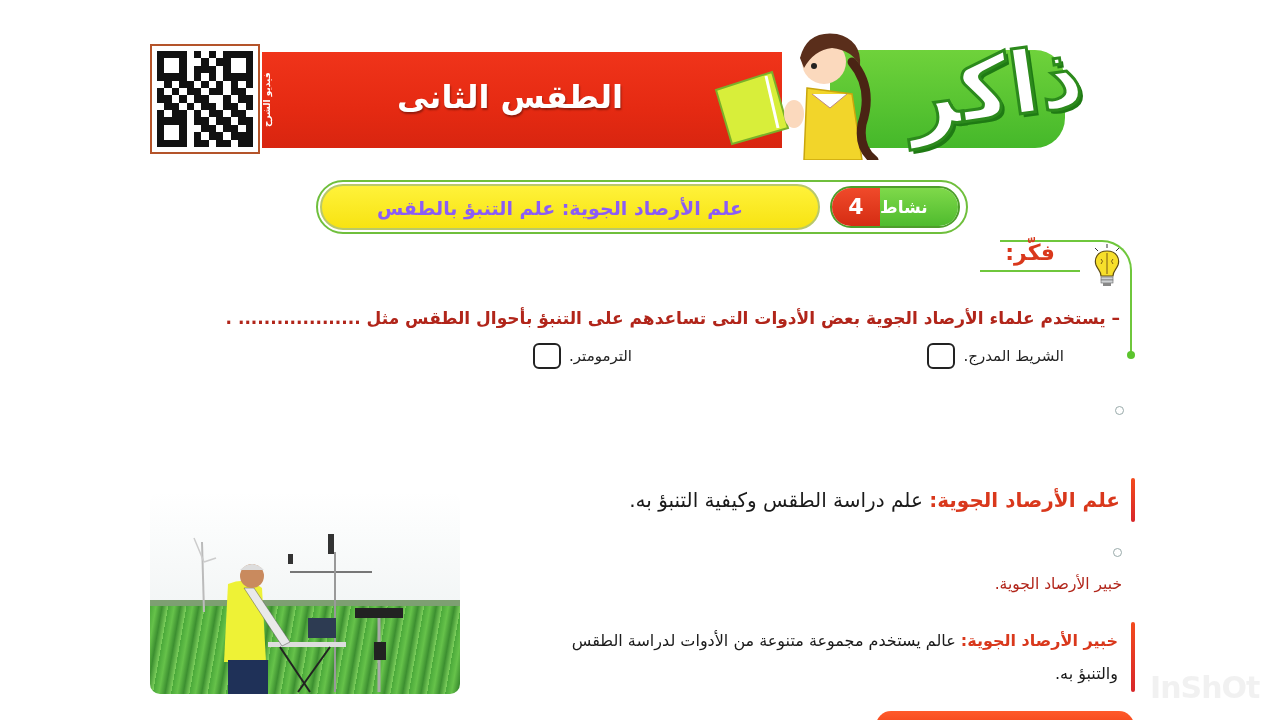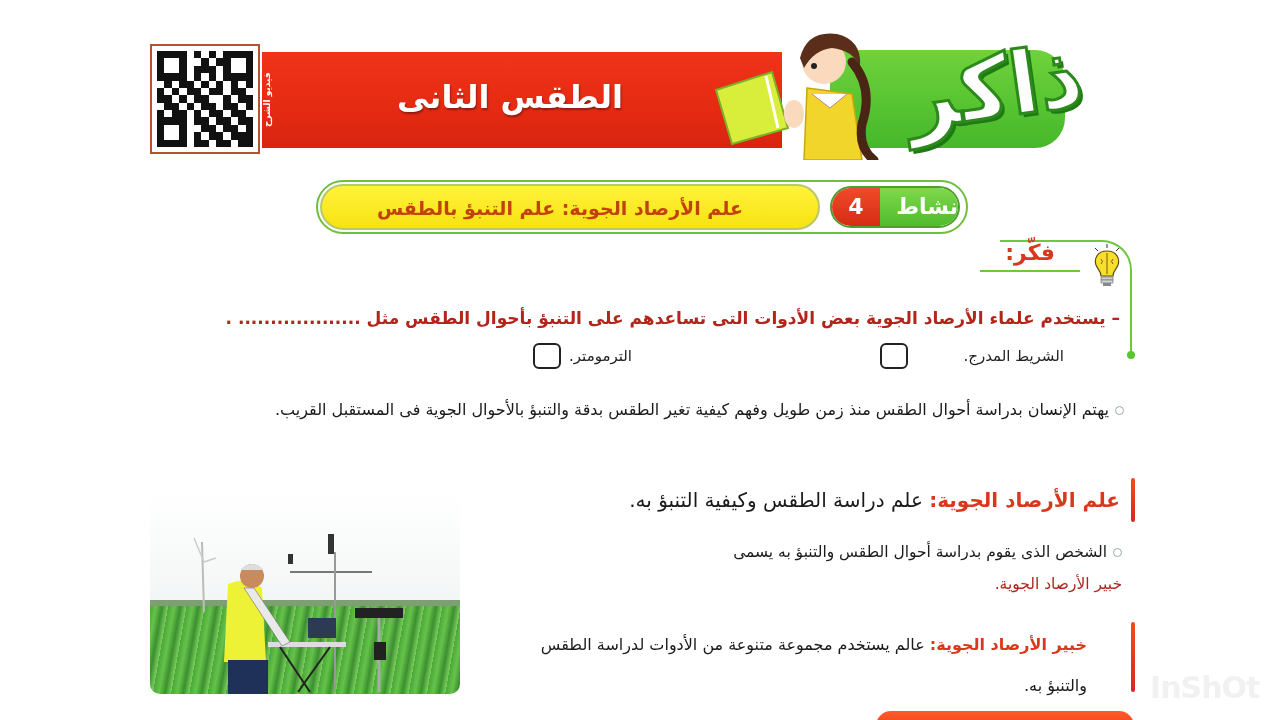--- a/index.html
+++ b/index.html
@@ -57,34 +57,34 @@
     left: 316px; top: 180px; width: 652px; height: 54px;
     border: 2px solid #6fbf3c; border-radius: 28px; box-sizing: border-box;
   }
   .activity-yellow {
     left: 320px; top: 184px; width: 500px; height: 46px;
     background: linear-gradient(180deg, #fff23a 0%, #f7e312 100%);
     border: 2px solid #b9c86a; border-radius: 24px; box-sizing: border-box;
   }
   .activity-title {
     left: 330px; top: 190px; width: 460px; height: 36px;
-    font-size: 19px; font-weight: bold; color: #c2410c; text-align: center; line-height: 36px;
+    font-size: 19px; font-weight: bold; color: #8b5cf6; text-align: center; line-height: 36px;
   }
   .activity-badge {
     left: 830px; top: 186px; width: 130px; height: 42px;
     border-radius: 21px; overflow: hidden; display: flex;
     border: 2px solid #4d9e2a; box-sizing: border-box;
   }
   .activity-num {
     width: 48px; background: linear-gradient(180deg,#f04a2a,#d52c13);
     color: #fff; font-weight: bold; font-size: 22px; text-align: center; line-height: 38px;
   }
   .activity-label {
     flex: 1; background: linear-gradient(180deg,#7fd94a,#4fbb2e);
-    color: #fff; font-weight: bold; font-size: 22px; text-align: right; line-height: 38px;
+    color: #fff; font-weight: bold; font-size: 17px; text-align: left; line-height: 38px;
   }
 
   
   .think-line {
     left: 1000px; top: 240px; width: 132px; height: 116px;
     border-top: 2px solid #6fc73c; border-right: 2px solid #6fc73c;
     border-radius: 0 30px 0 0; box-sizing: border-box;
   }
   .think-hline { left: 980px; top: 270px; width: 100px; height: 2px; background:#6fc73c; }
   .think-dot { left: 1127px; top: 351px; width: 8px; height: 8px; border-radius: 50%; background: #5cc42e; }
@@ -95,21 +95,21 @@
   }
   .question {
     left: 210px; top: 300px; width: 910px; height: 28px;
     color: #b1251a; font-size: 17px; font-weight: bold; text-align: right; margin-top: 8px;
   }
   .option { height: 30px; display: flex; align-items: center; gap: 8px; flex-direction: row-reverse; }
   .option .box {
     width: 28px; height: 26px; border: 2px solid #222; border-radius: 6px; box-sizing: border-box; background: #fff;
   }
   .option .txt { font-size: 15px; color: #222; }
-  .opt1 { left: 880px; top: 341px; width: 184px; justify-content: space-between; }
+  .opt1 { left: 880px; top: 341px; width: 184px; }
   .opt2 { left: 500px; top: 341px; width: 132px; }
 
   
   .para {
     left: 148px; top: 394px; width: 976px; height: 64px;
     font-size: 16px; line-height: 32px; text-align: justify; color: #1a1a1a;
   }
   .bullet { width: 7px; height: 7px; border: 1px solid #9aa; border-radius: 50%; display: inline-block; margin-left: 6px; vertical-align: middle; }
 
   .def-bar { width: 4px; background: linear-gradient(180deg, #f34b1e, #d8262a); border-radius: 2px; }
@@ -121,22 +121,22 @@
   .def-term { color: #d9381c; font-weight: bold; }
 
   .p2 {
     left: 560px; top: 536px; width: 562px; height: 68px;
     font-size: 15.5px; text-align: right; line-height: 32px; color: #1a1a1a;
   }
   .p2 .red { color: #b1251a; margin-top: 44px; }
 
   .def2-bar { left: 1131px; top: 622px; height: 70px; }
   .def2 {
-    left: 523px; top: 624px; width: 564px; height: 68px;
-    font-size: 16px; text-align: right; line-height: 41px;
+    left: 554px; top: 624px; width: 564px; height: 68px;
+    font-size: 16px; text-align: right; line-height: 33px;
   }
 
   .bottom-pill {
     left: 876px; top: 711px; width: 258px; height: 30px;
     background: linear-gradient(180deg,#ff5a2a,#e8350f); border-radius: 16px;
   }
 
   
   .photo {
     left: 150px; top: 492px; width: 310px; height: 202px; border-radius: 10px; overflow: hidden;
@@ -381,30 +381,30 @@
 <div class="abs option opt1 rtl" style="direction:ltr;">
   <span class="txt" style="direction:rtl;">الشريط المدرج.</span>
   <span class="box"></span>
 </div>
 <div class="abs option opt2 rtl" style="direction:ltr;">
   <span class="txt" style="direction:rtl;">الترمومتر.</span>
   <span class="box"></span>
 </div>
 
 <div class="abs para rtl">
-  <span class="bullet"></span><span>يهتم الإنسان بدراسة أحوال الطقس منذ زمن طويل وفهم كيفية تغير الطقس بدقة والتنبؤ بالأحوال الجوية فى المستقبل القريب.</span>
+  <span class="bullet"></span>
 </div>
 
 <div class="abs def-bar def1-bar"></div>
 <div class="abs def1 rtl">
   <span class="def-term">علم الأرصاد الجوية:</span><span> علم دراسة الطقس وكيفية التنبؤ به.</span>
 </div>
 
 <div class="abs p2 rtl">
-  <span class="bullet"></span><span>الشخص الذى يقوم بدراسة أحوال الطقس والتنبؤ به يسمى</span><br>
+  <span class="bullet"></span><br>
   <span class="red">خبير الأرصاد الجوية.</span>
 </div>
 
 <div class="abs def-bar def2-bar"></div>
 <div class="abs def2 rtl">
   <span class="def-term">خبير الأرصاد الجوية:</span><span> عالم يستخدم مجموعة متنوعة من الأدوات لدراسة الطقس والتنبؤ به.</span>
 </div>
 
 <div class="abs bottom-pill"></div>
 

